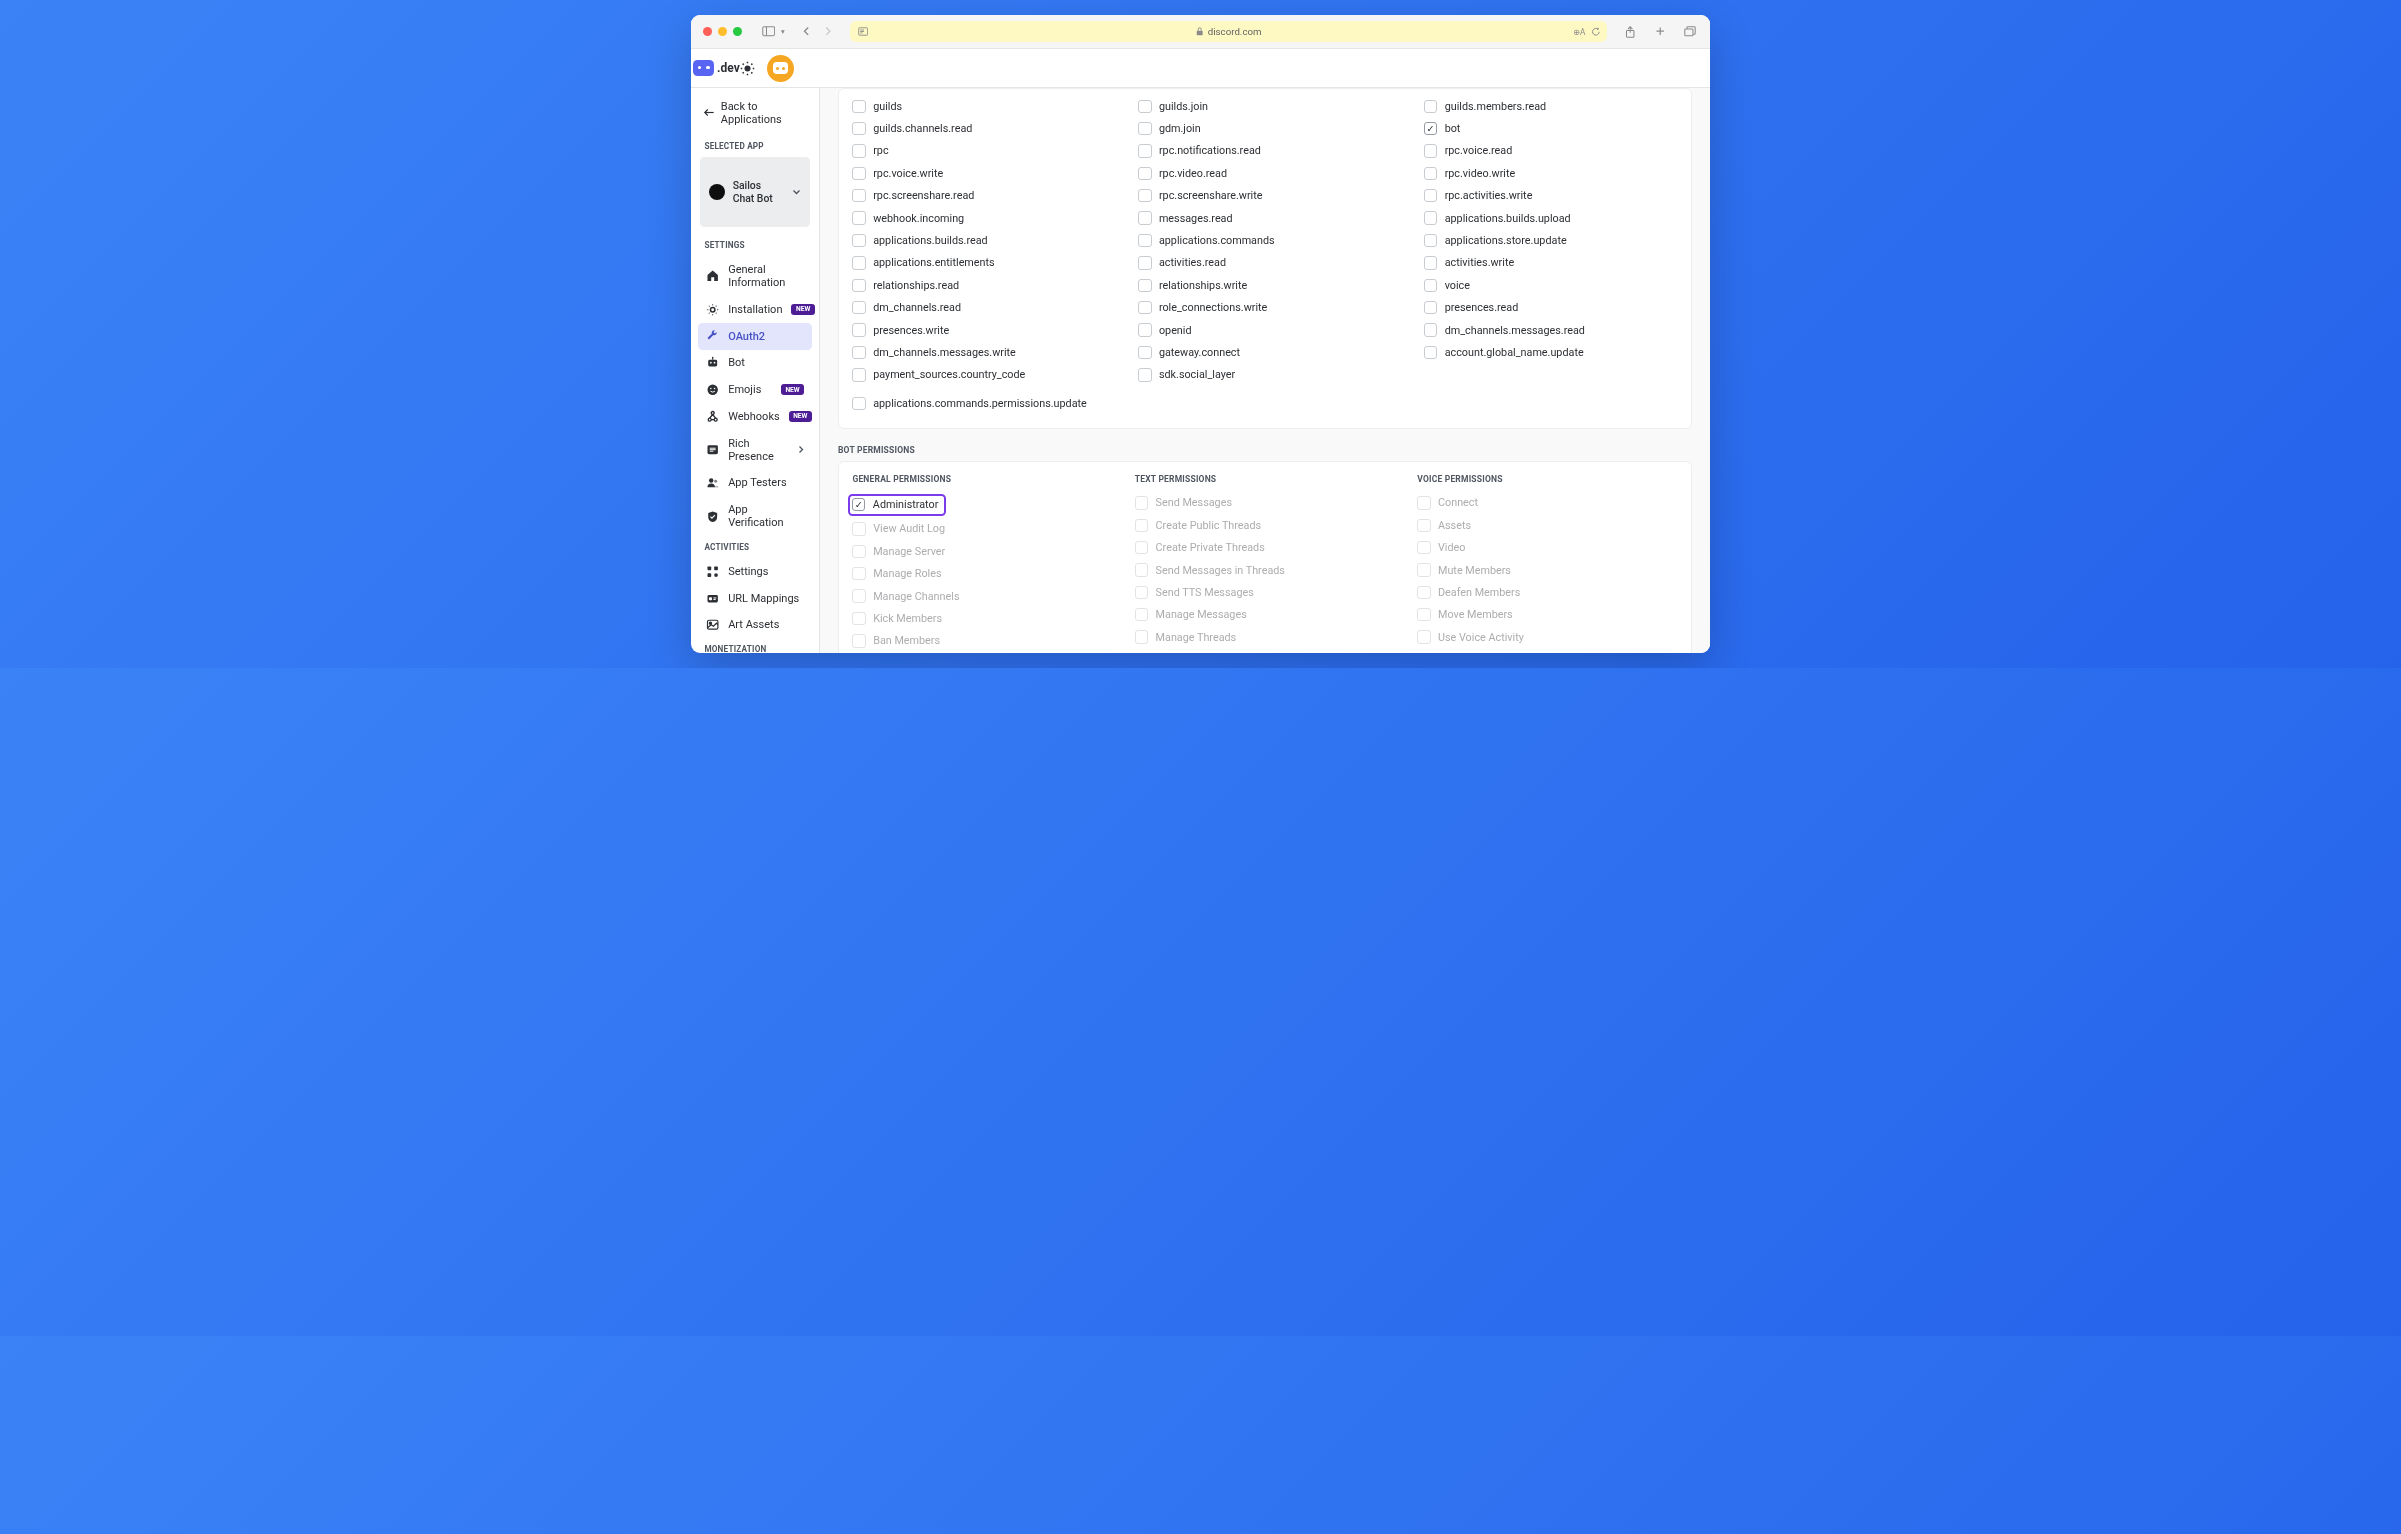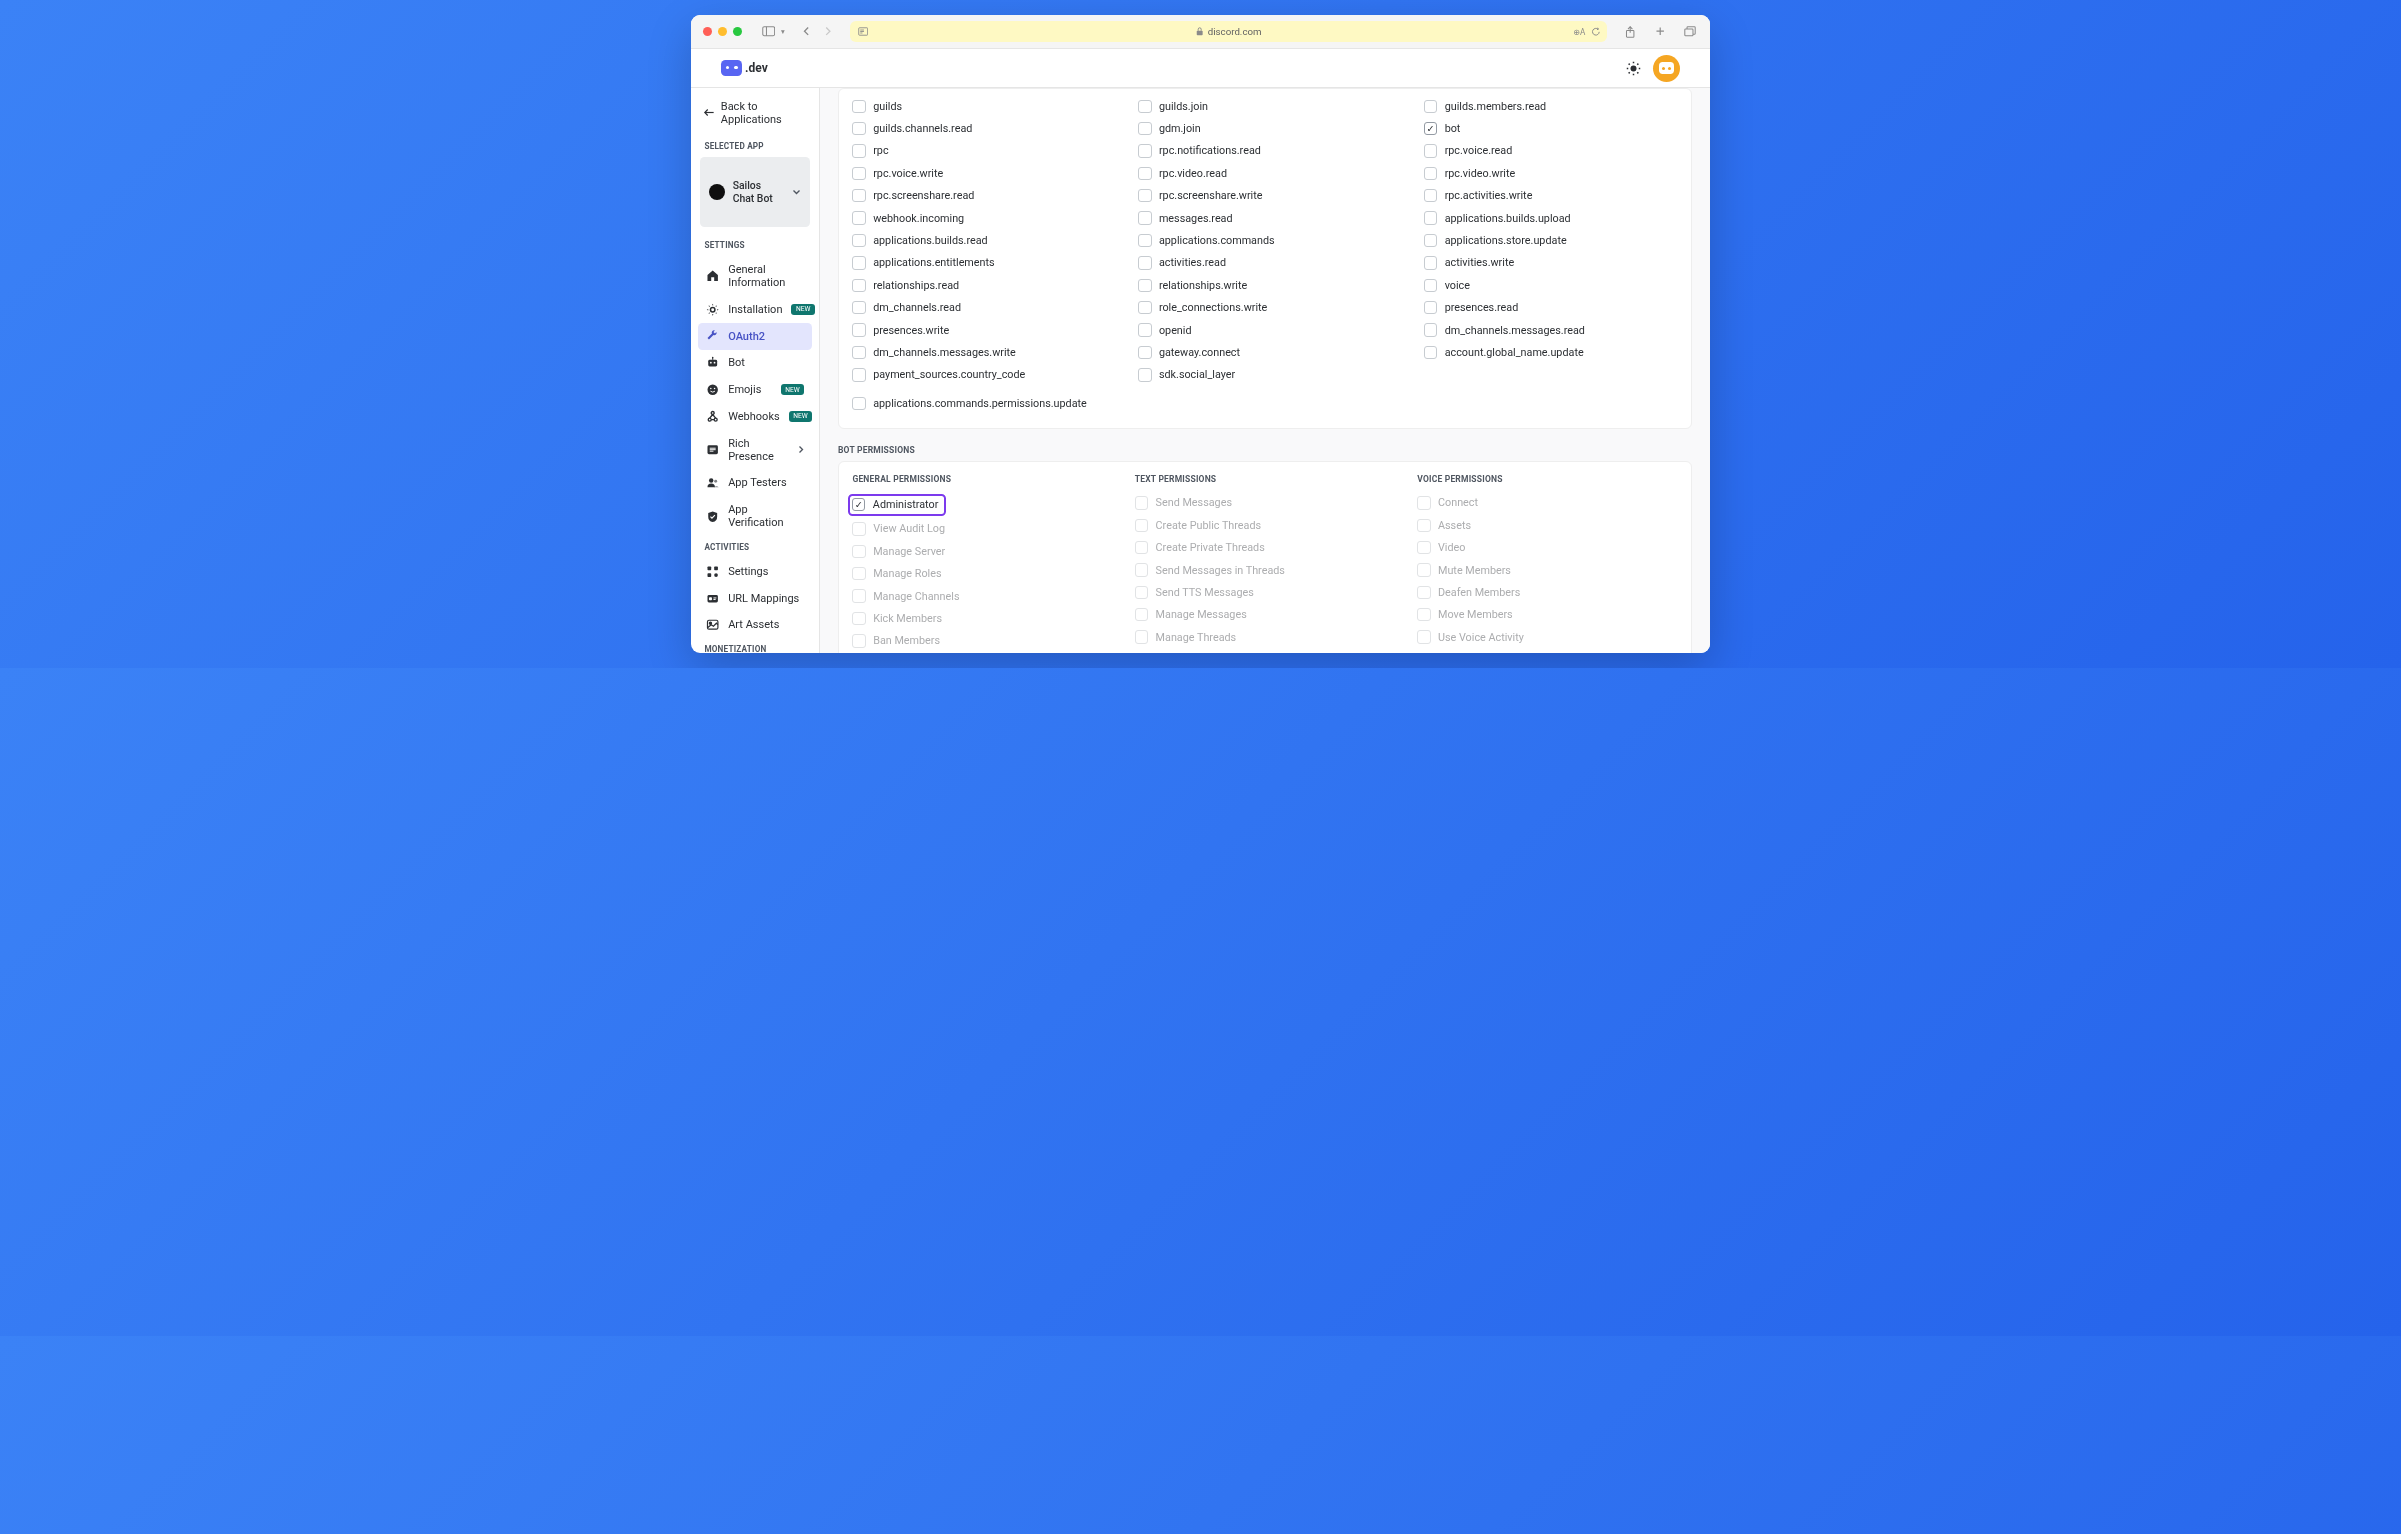--- a/index.html
+++ b/index.html
@@ -46,22 +46,21 @@
 }
 .url-bar .reader { position: absolute; left: 7.4px; color: #8a8a8a; font-size: 9.7px; }
 .url-domain { display: flex; align-items: center; gap: 4.5px; color: #616161; font-size: 9.7px; }
 .url-right { position: absolute; right: 6px; display: flex; gap: 6px; color: #8a8a8a; }
 .tb-right { display: flex; gap: 13.4px; color: #8a8a8a; }
 .app-shell { display: flex; height: 565px; }
 .topbar {
   height: 39px;
   display: flex;
   align-items: center;
-  justify-content: space-between;
-  padding: 0 30px;
+  padding: 0 2px;
   border-bottom: 0.7px solid #e5e5e5;
 }
 .logo { display: flex; align-items: center; gap: 3px; font-weight: 700; font-size: 12px; }
 .logo-icon { width: 21px; height: 16.4px; background: #5865f2; border-radius: 4.5px; position: relative; }
 .logo-icon::before, .logo-icon::after { content: ""; position: absolute; width: 3.7px; height: 3.7px; background: #fff; border-radius: 50%; top: 6px; }
 .logo-icon::before { left: 4.5px; }
 .logo-icon::after { right: 4.5px; }
 .topbar-right { display: flex; align-items: center; gap: 12px; }
 .theme-toggle { font-size: 13.4px; color: #2c2f33; cursor: pointer; }
 .avatar {
@@ -89,21 +88,21 @@
 }
 .app-dot { width: 16.4px; height: 16.4px; background: #0f0f0f; border-radius: 50%; }
 .app-name { flex: 1; font-size: 10.4px; font-weight: 500; }
 .nav-item {
   display: flex; align-items: center; gap: 9px; padding: 6.7px 7.4px;
   border-radius: 4.5px; cursor: pointer; font-size: 11px; color: #2c2f33;
 }
 .nav-item.active { background: #e3e5fd; color: #4752c4; font-weight: 500; }
 .nav-icon { width: 13.4px; height: 13.4px; display: flex; align-items: center; justify-content: center; flex-shrink: 0; }
 .nav-label { flex: 1; line-height: 1.2; }
-.badge-new { background: #0f766e; color: #fff; font-size: 6.7px; font-weight: 400; padding: 1.5px 4.5px; border-radius: 3px; }
+.badge-new { background: #4c1d95; color: #fff; font-size: 6.7px; font-weight: 700; padding: 1.5px 4.5px; border-radius: 3px; }
 .chevron-right { color: #4f5660; }
 .main { flex: 1; background: #f9f9fa; overflow-y: auto; padding: 0 18px 18px; }
 .main::-webkit-scrollbar { width: 7.4px; }
 .main::-webkit-scrollbar-thumb { background: #c9c9c9; border-radius: 3.7px; }
 .panel {
   background: #fff; border-radius: 6px; padding: 6px 13.4px 13.4px;
   border: 0.7px solid #eeeeee;
 }
 .scope-grid { display: grid; grid-template-columns: repeat(3, 1fr); gap: 0 32px; }
 .scope-item { display: flex; align-items: center; gap: 7.4px; padding: 4.5px 0; font-size: 10.8px; color: #2c2f33; cursor: pointer; }

